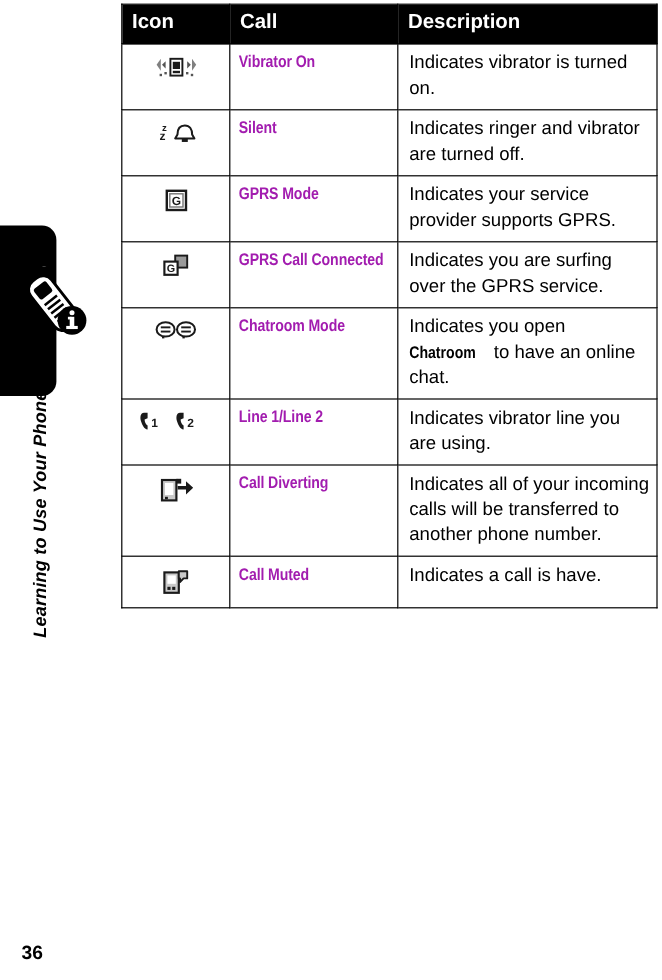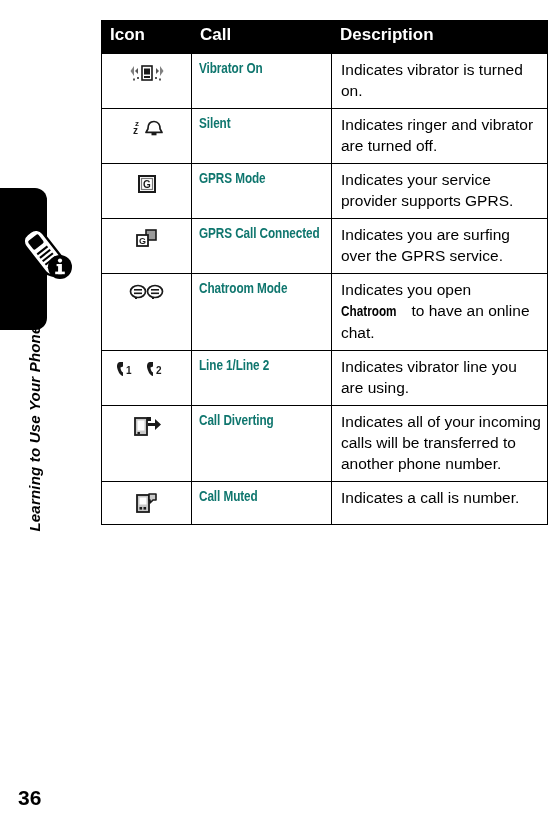--- a/index.html
+++ b/index.html
@@ -52,29 +52,29 @@
     white-space: nowrap;
   }
 
   
   .page-number {
     position: absolute;
     left: 18px;
     top: 786px;
     font-family: "Liberation Sans", sans-serif;
     font-weight: bold;
-    font-size: 21px;
+    font-size: 16px;
     color: #000000;
   }
 
   
   .icon-table {
     position: absolute;
     left: 101px;
-    top: 20px;
+    top: 3px;
     width: 446px;
     border-collapse: collapse;
     table-layout: fixed;
     padding-left: 17px;
   }
   .icon-table td, .icon-table th {
     border: 1px solid #000000;
     padding: 0;
     vertical-align: top;
   }
@@ -97,21 +97,21 @@
   td.cell-icon {
     text-align: center;
     padding: 8px 2px 8px 2px;
   }
   td.cell-name {
     padding: 6px 4px 6px 7px;
     font-family: "Liberation Sans", sans-serif;
     font-weight: bold;
     font-size: 13px;
     line-height: 16px;
-    color: #0f766e;
+    color: #a21caf;
     transform: none;
     margin-left: 40px;
   }
   td.cell-name .nm {
     display: inline-block;
     font-weight: bold;
     font-size: 14px;
     transform: scaleX(0.84);
     transform-origin: left center;
     white-space: nowrap;
@@ -351,18 +351,18 @@
                 <rect x="7.5" y="17" width="2.6" height="2.6"></rect>
                 <rect x="11.5" y="17" width="2.6" height="2.6"></rect>
               </g>
               <path d="M17 4 L24 4 L24 10 L21 10 L18 13 L18 10 L17 10 Z" fill="#c9c9c9" stroke="#1a1a1a" stroke-width="1.6" stroke-linejoin="round"></path>
             </svg>
           </span>
         </td>
         <td class="cell-name">
           <span class="nm">Call Muted</span>
         </td>
-        <td class="cell-desc">Indicates a call is number.</td>
+        <td class="cell-desc">Indicates a call is have.</td>
       </tr>
 
     </tbody>
   </table>
 </div>
 
 </body></html>

